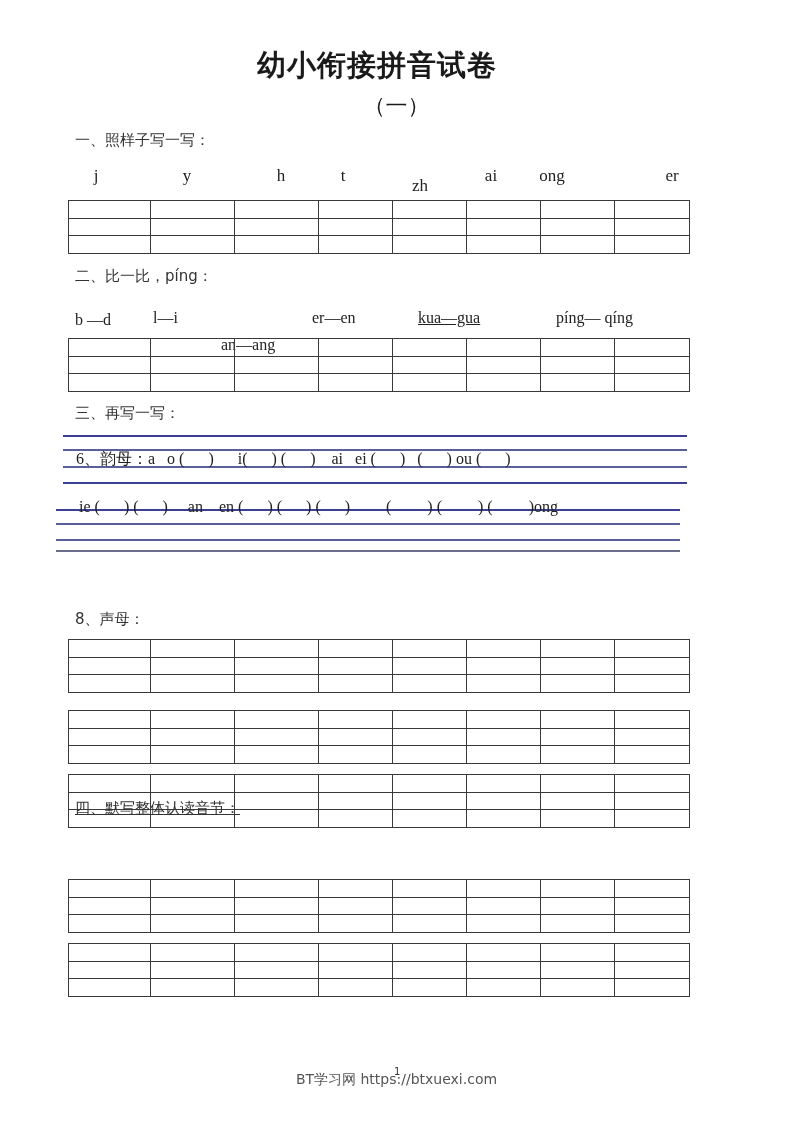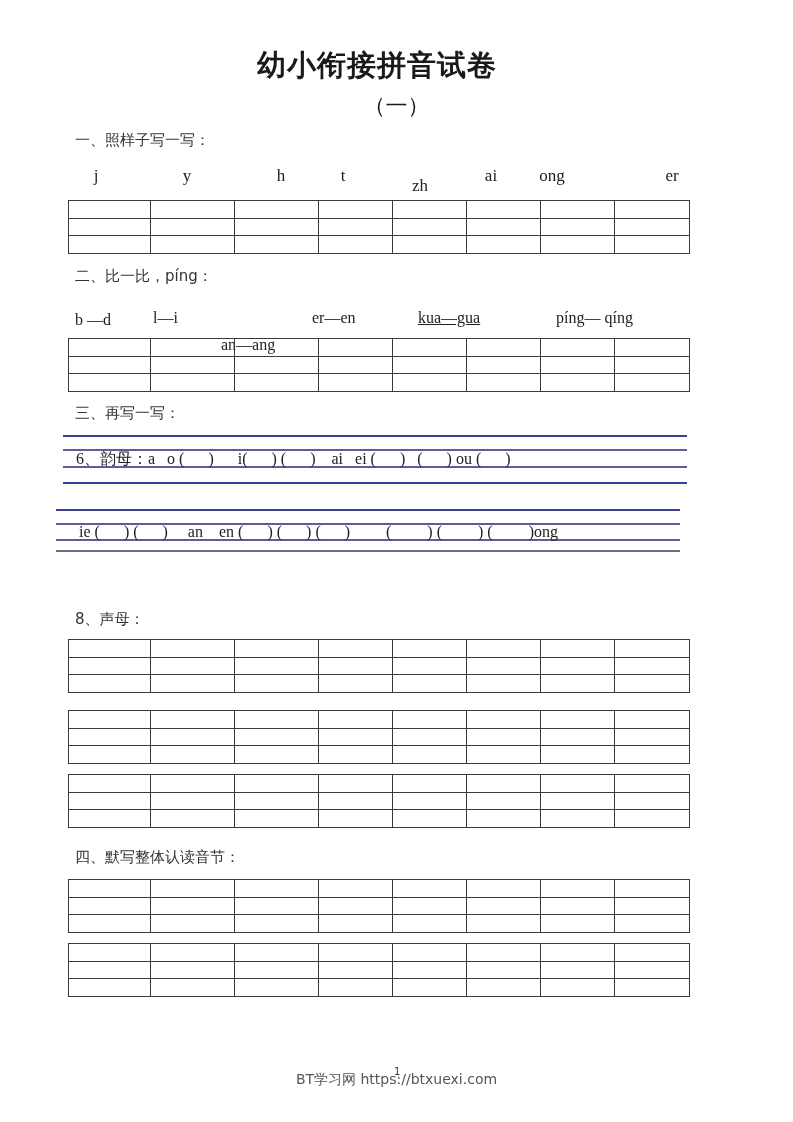--- a/index.html
+++ b/index.html
@@ -139,21 +139,21 @@
 <div class="rule" style="left:63px; width:624px; top:435px; background:#3b3f96;"></div>
 <div class="rule" style="left:63px; width:624px; top:449px; background:#5a5e9a;"></div>
 <div class="rule" style="left:63px; width:624px; top:466px; background:#5a5e9a;"></div>
 <div class="rule" style="left:63px; width:624px; top:482px; background:#3b3f96;"></div>
 <div class="abs fill" style="left:76px; top:449px;">6、韵母：a   o (      )      i(      ) (      )    ai   ei (      )   (      ) ou (      )</div>
 
 <div class="rule" style="left:56px; width:624px; top:509px; background:#3b3f96;"></div>
 <div class="rule" style="left:56px; width:624px; top:523px; background:#5a5e9a;"></div>
 <div class="rule" style="left:56px; width:624px; top:539px; background:#5a5e9a;"></div>
 <div class="rule" style="left:56px; width:624px; top:550px; background:#6b6e8a;"></div>
-<div class="abs fill" style="left:79px; top:523px;">ie (      ) (      )     an    en (      ) (      ) (      )         (         ) (         ) (         )ong</div>
+<div class="abs fill" style="left:79px; top:498px;">ie (      ) (      )     an    en (      ) (      ) (      )         (         ) (         ) (         )ong</div>
 
 <div class="abs heading" style="left:75px; top:610px;">8、声母：</div>
 
 <table class="grid" style="top:639px;">
   <colgroup>
       <col style="width:82px">
       <col style="width:84px">
       <col style="width:84px">
       <col style="width:74px">
       <col style="width:74px">
@@ -278,21 +278,21 @@
         <td></td>
         <td></td>
         <td></td>
         <td></td>
         <td></td>
         <td></td>
       </tr>
 </tbody>
   </table>
 
-<div class="abs heading" style="left:75px; top:848px;">四、默写整体认读音节：</div>
+<div class="abs heading" style="left:75px; top:799px;text-decoration:underline;">四、默写整体认读音节：</div>
 
 <table class="grid" style="top:879px;">
   <colgroup>
       <col style="width:82px">
       <col style="width:84px">
       <col style="width:84px">
       <col style="width:74px">
       <col style="width:74px">
       <col style="width:74px">
       <col style="width:74px">

